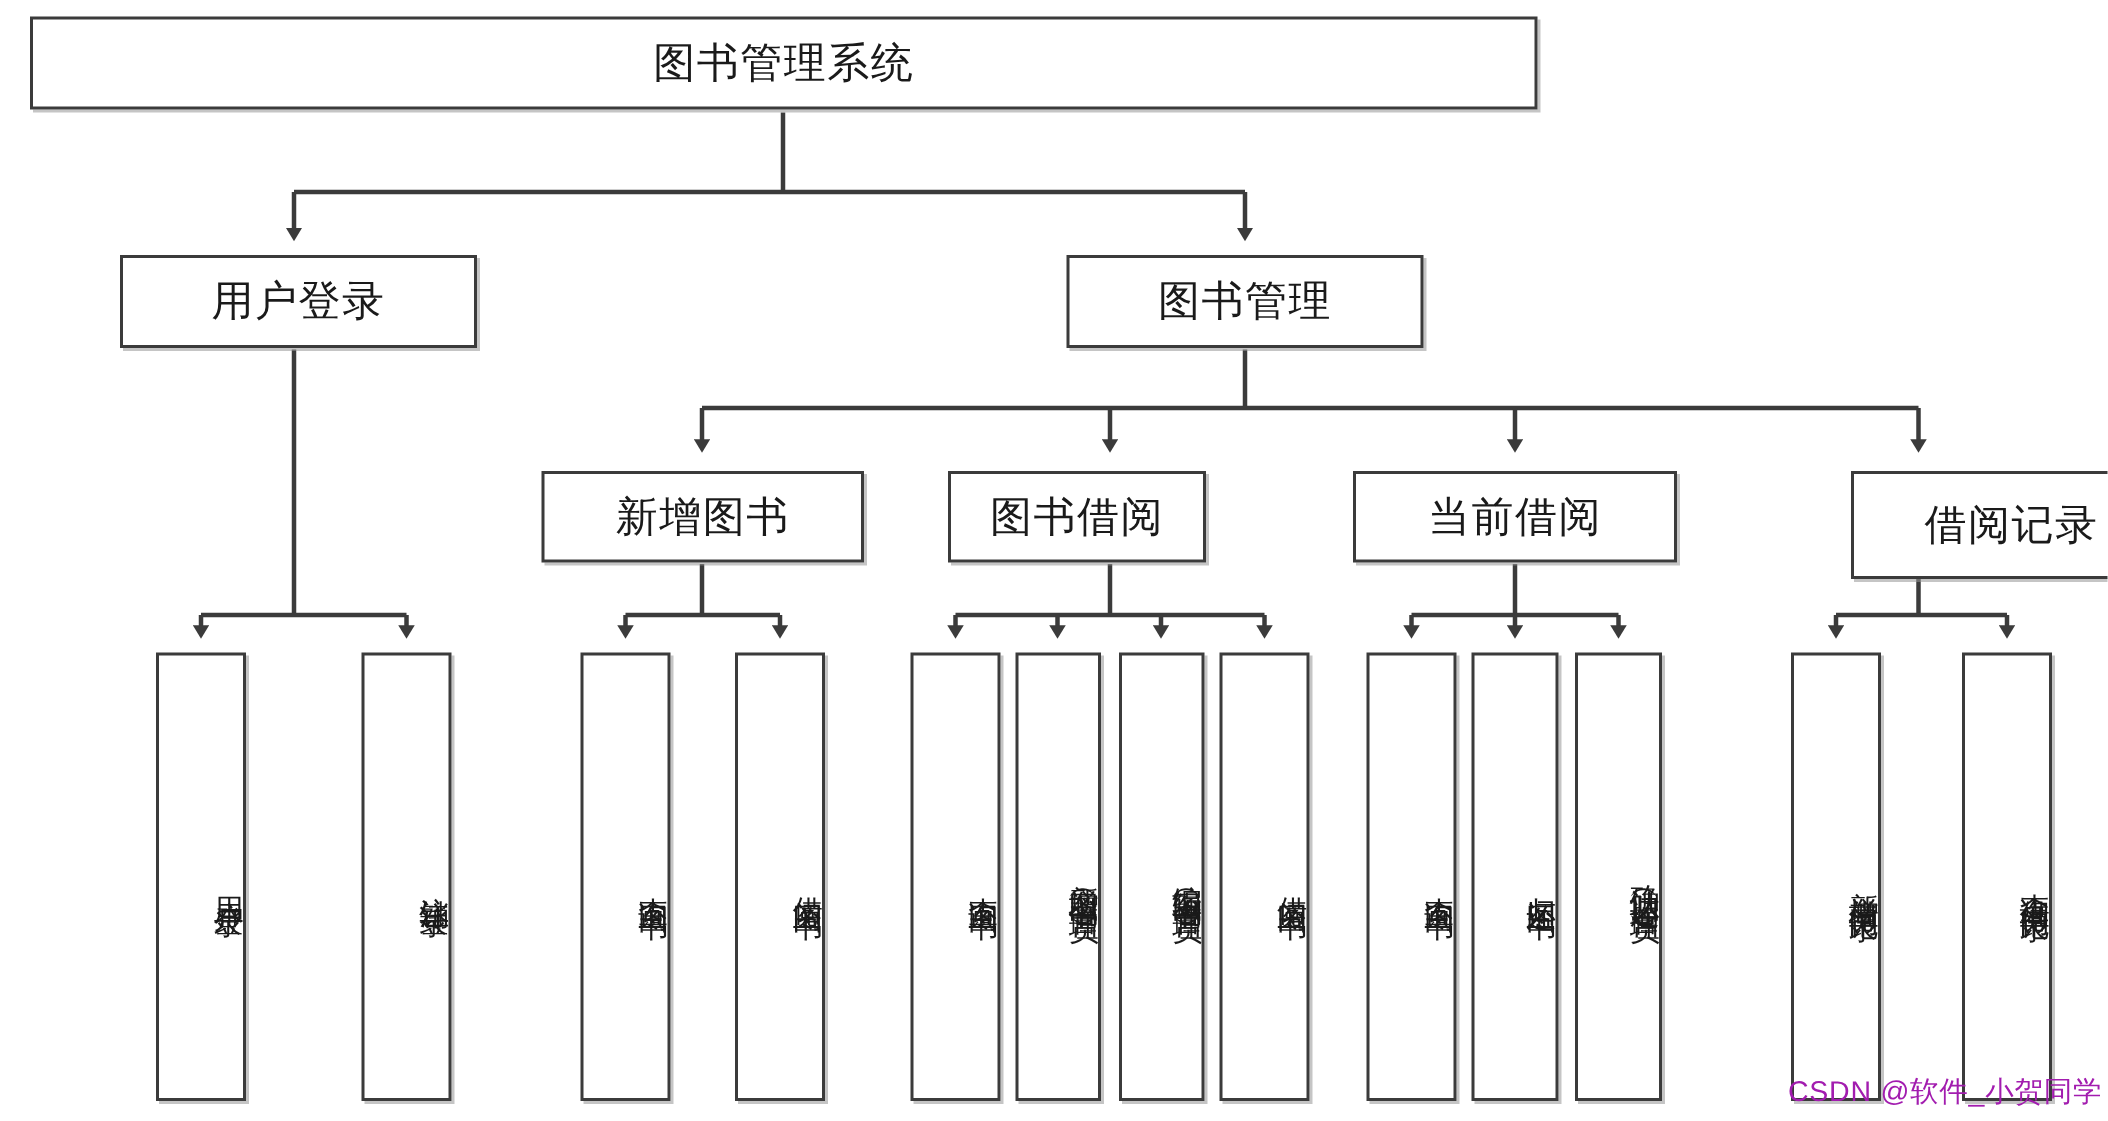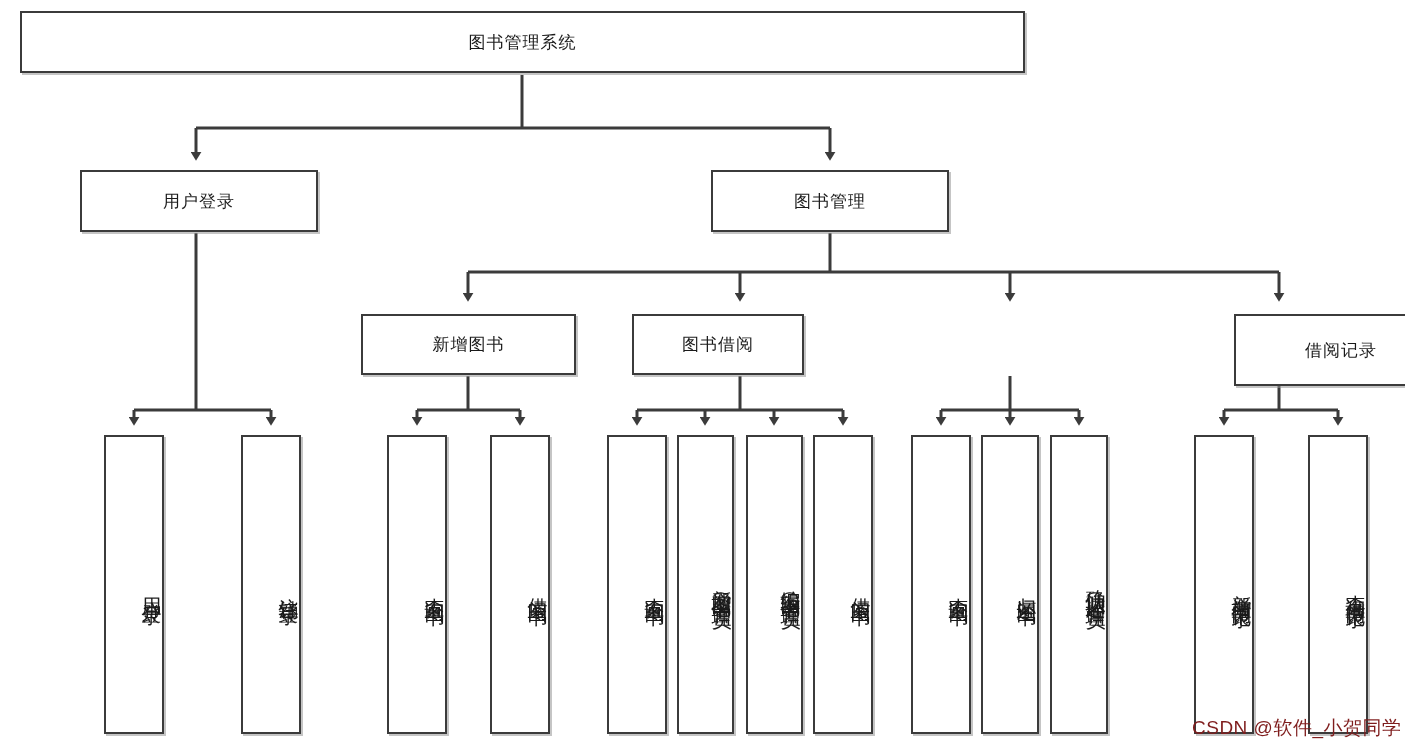--- a/index.html
+++ b/index.html
@@ -34,21 +34,21 @@
     box-sizing: border-box;
     background: #ffffff;
     border: 2px solid #3b3b3b;
     box-shadow: 2px 2px 0 0 rgba(150,150,150,0.55);
     display: flex;
     align-items: center;
     justify-content: center;
     color: #1a1a1a;
   }
   .node-box.horizontal {
-    font-size: 17px;
+    font-size: 28px;
     letter-spacing: 1px;
     white-space: nowrap;
   }
   .node-box.vertical {
     font-size: 20px;
     writing-mode: vertical-rl;
     text-orientation: upright;
     letter-spacing: 3px;
     line-height: 1.05;
     align-items: flex-start;
@@ -56,21 +56,21 @@
     padding-top: 6px;
     overflow: hidden;
   }
   .node-box.vertical .vtext {
     writing-mode: vertical-rl;
     text-orientation: upright;
     display: block;
   }
   .watermark {
     position: absolute;
-    color: #7f1d1d;
+    color: #a21caf;
     font-size: 19px;
     letter-spacing: 0.5px;
     white-space: nowrap;
     user-select: none;
     pointer-events: none;
   }
 </style>
 </head>
 <body>
 
@@ -136,20 +136,23 @@
   <div class="node-box horizontal" style="left:711px; top:170px; width:238px; height:62px;font-family:Liberation Serif, serif;">
     <span>图书管理</span>
   </div>
 
   <div class="node-box horizontal" style="left:361px; top:314px; width:215px; height:61px;">
     <span>新增图书</span>
   </div>
   <div class="node-box horizontal" style="left:632px; top:314px; width:172px; height:61px;">
     <span>图书借阅</span>
   </div>
+  <div class="node-box horizontal" style="left:902px; top:314px; width:216px; height:61px;">
+    <span>当前借阅</span>
+  </div>
   <div class="node-box horizontal" style="left:1234px; top:314px; width:214px; height:72px;">
     <span>借阅记录</span>
   </div>
 
   <div class="node-box vertical" style="left:104px; top:435px; width:60px; height:299px;">
     <span class="vtext">用户登录</span>
   </div>
   <div class="node-box vertical" style="left:241px; top:435px; width:60px; height:299px;">
     <span class="vtext">注销登录</span>
   </div>

